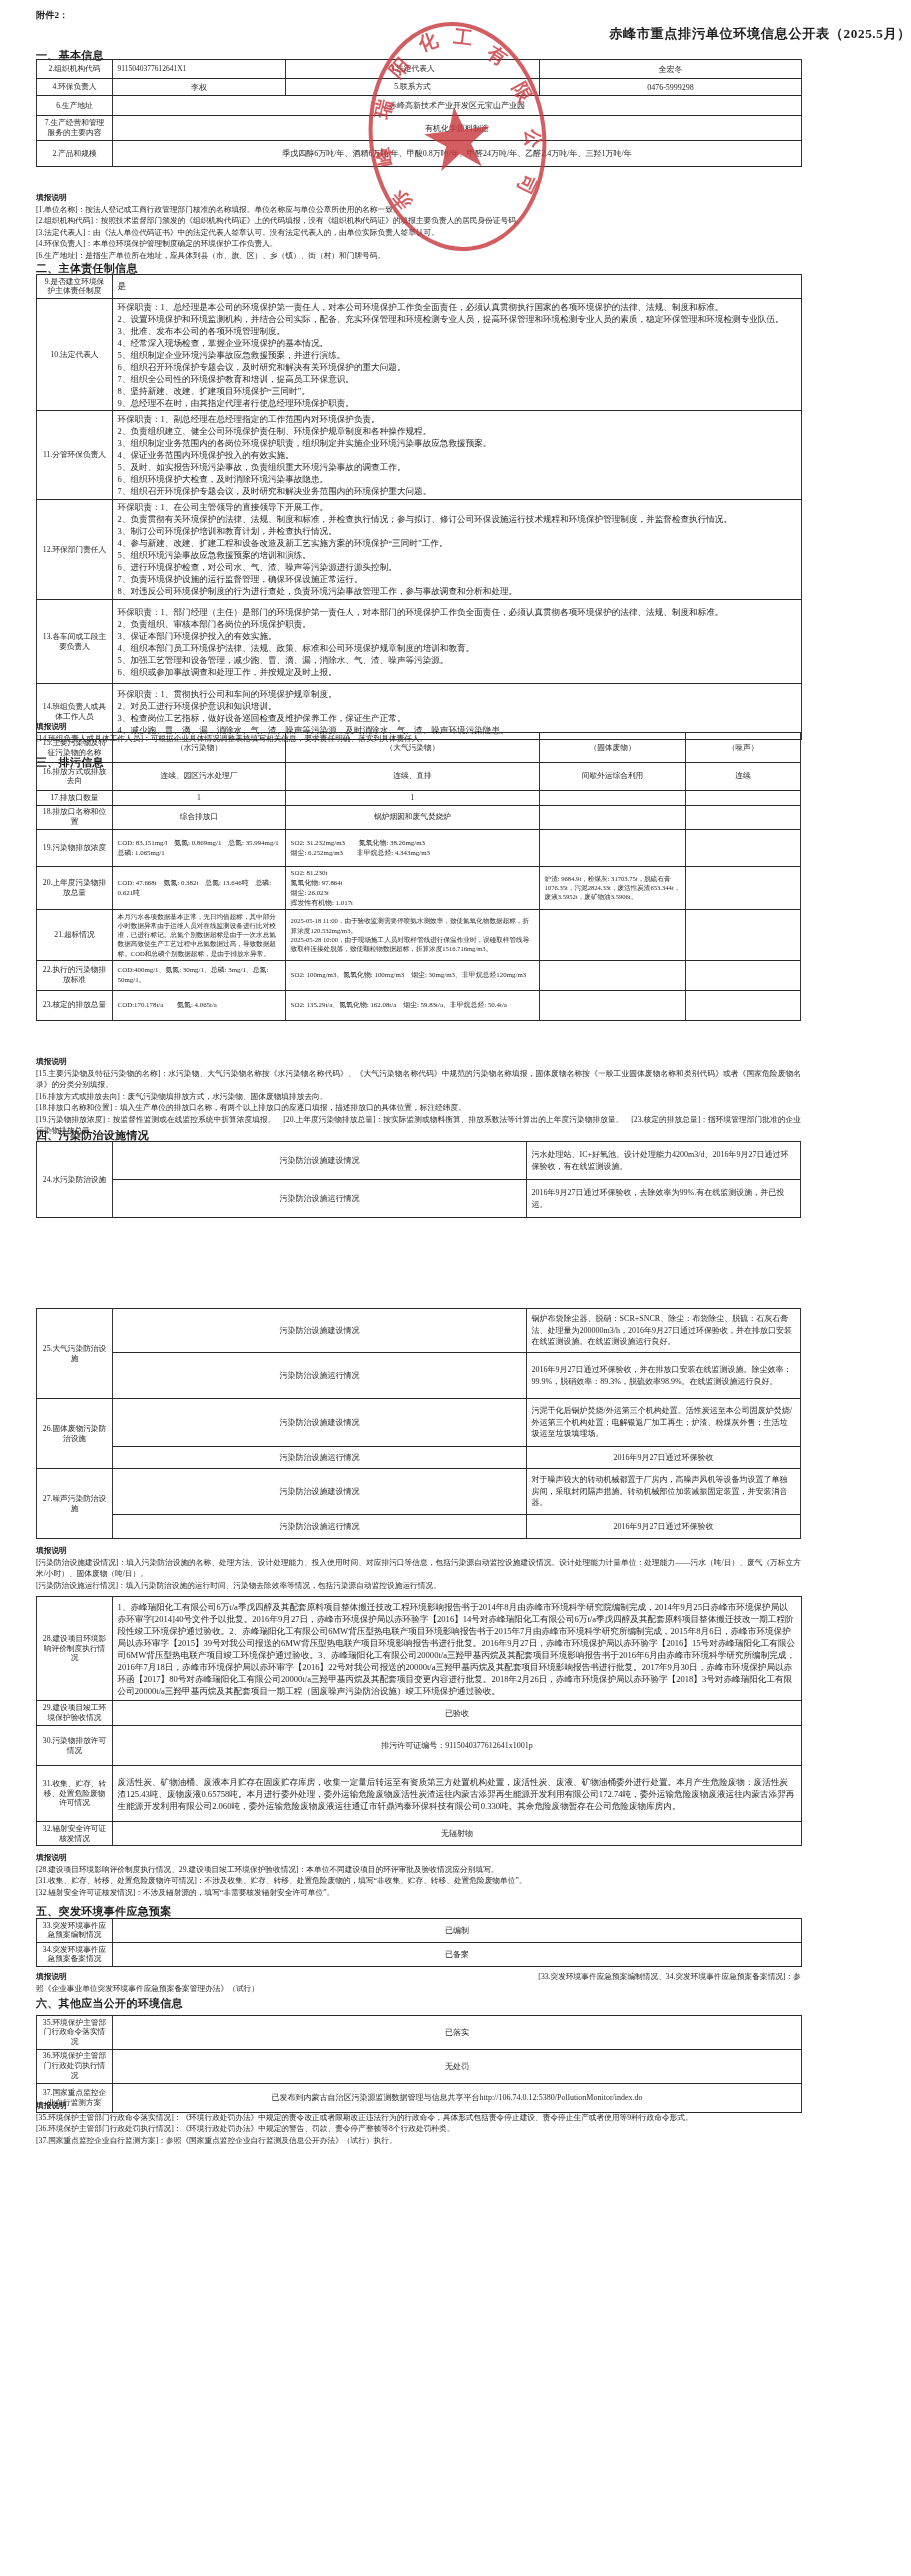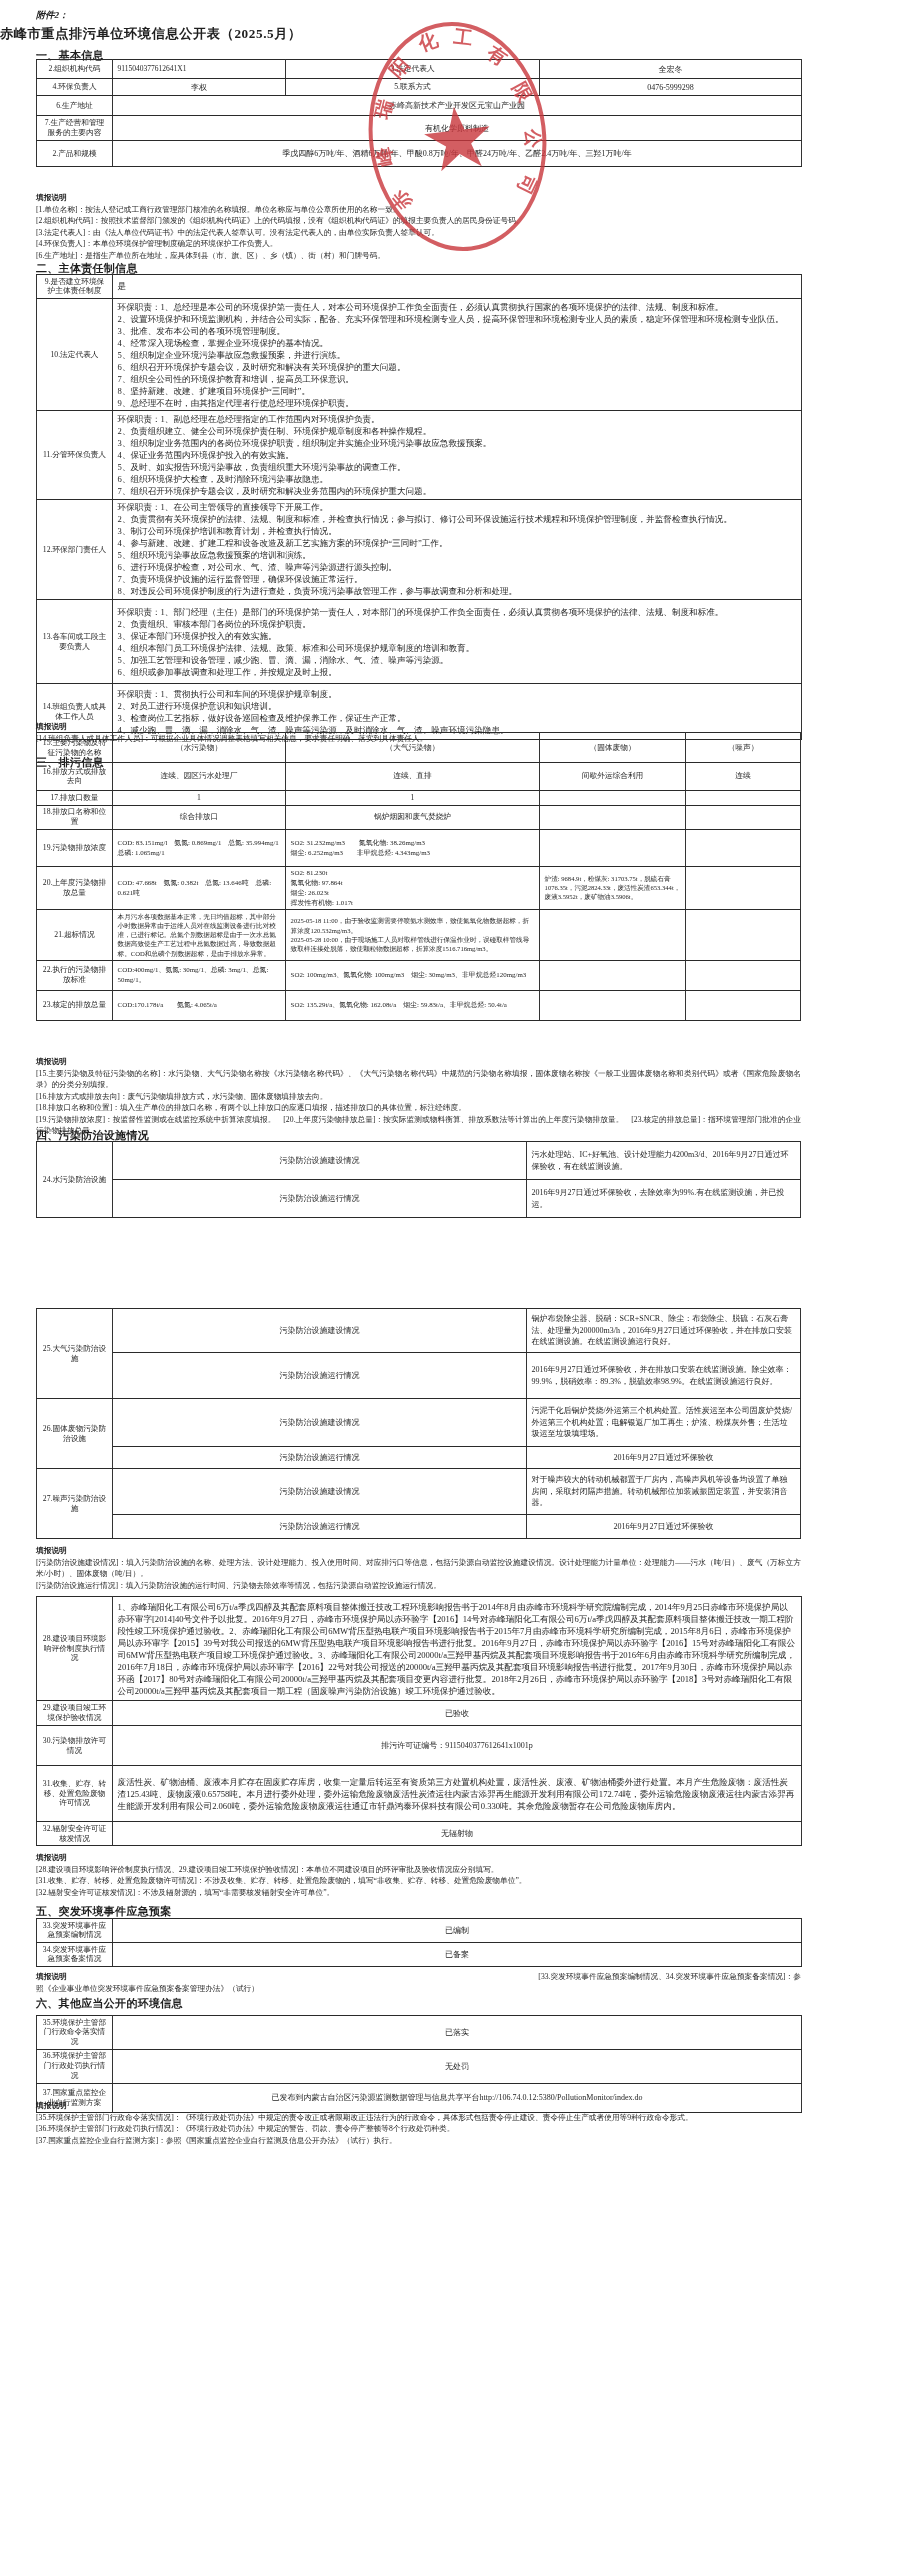--- a/index.html
+++ b/index.html
@@ -1,20 +1,20 @@
 <!DOCTYPE html>
 <html style="font-size:9.2px"><head>
 <meta charset="utf-8">
 <style>
   html,body{margin:0;padding:0;background:#ffffff;}
   .page{position:relative;width:911px;height:2576px;background:#fff;overflow:hidden;
         font-family:"Liberation Serif","DejaVu Serif",serif;color:#1f1f1f;}
   .abs{position:absolute;}
-  .attach{left:36px;top:9.2px;font-size:9.2px;font-weight:700;font-style:italic;}
-  .doc-title{left:0;top:25px;width:911px;text-align:left;font-size:13.2px;font-weight:700;letter-spacing:0.6px;}
+  .attach{left:36px;top:9.2px;font-size:9.2px;font-weight:700;}
+  .doc-title{left:0;top:25px;width:911px;text-align:right;font-size:13.2px;font-weight:700;letter-spacing:0.6px;}
   .sec-head{left:36px;font-size:11px;font-weight:700;letter-spacing:0.3px;border-bottom:0;}
   
   table.t{position:absolute;left:36px;width:765px;border-collapse:collapse;table-layout:fixed;
           border:1.3px solid #222;}
   table.t td{border-left:0.7px solid #333;border-right:0.7px solid #333;
              border-top:1.1px solid #2a2a2a;border-bottom:1.1px solid #2a2a2a;
              padding:1.7px 4.6px;vertical-align:middle;}
   .lbl{text-align:center;font-size:7.7px;line-height:9.8px;}
   .val-c{text-align:center;font-size:8px;}
   .val-l{text-align:left;font-size:8.6px;line-height:12px;white-space:pre-line;}

